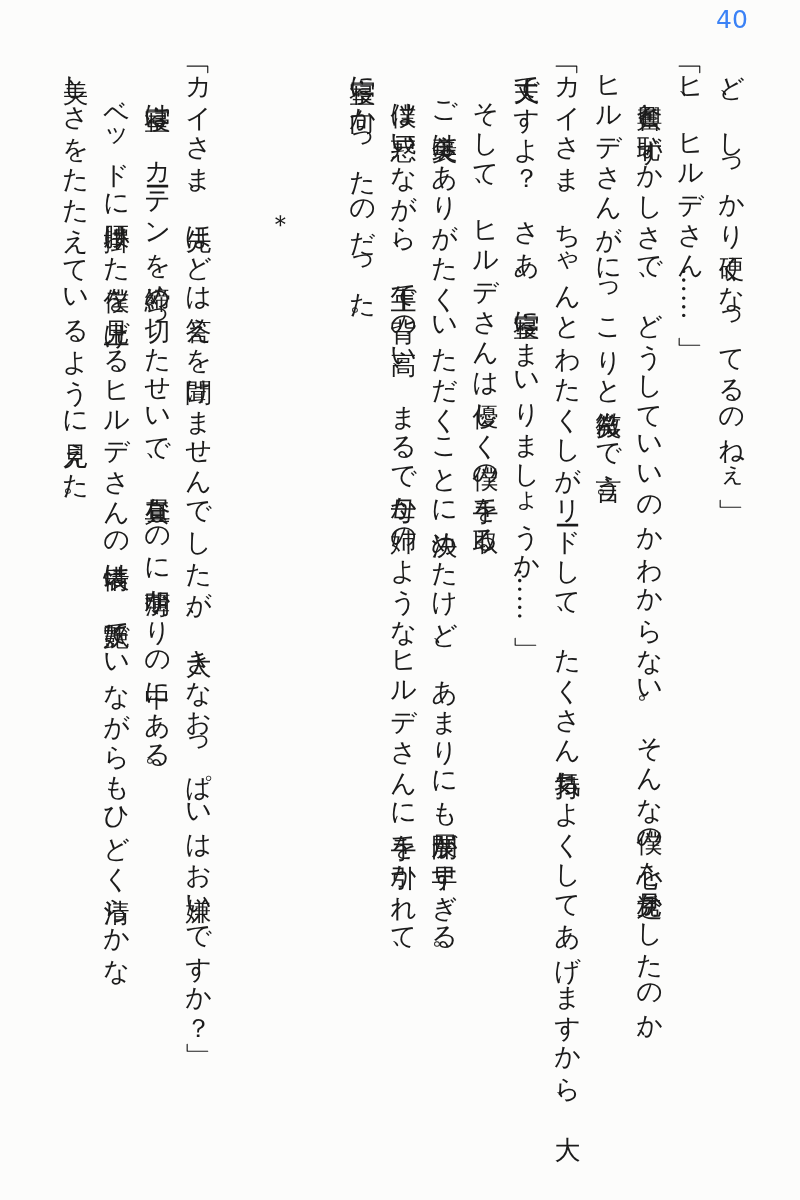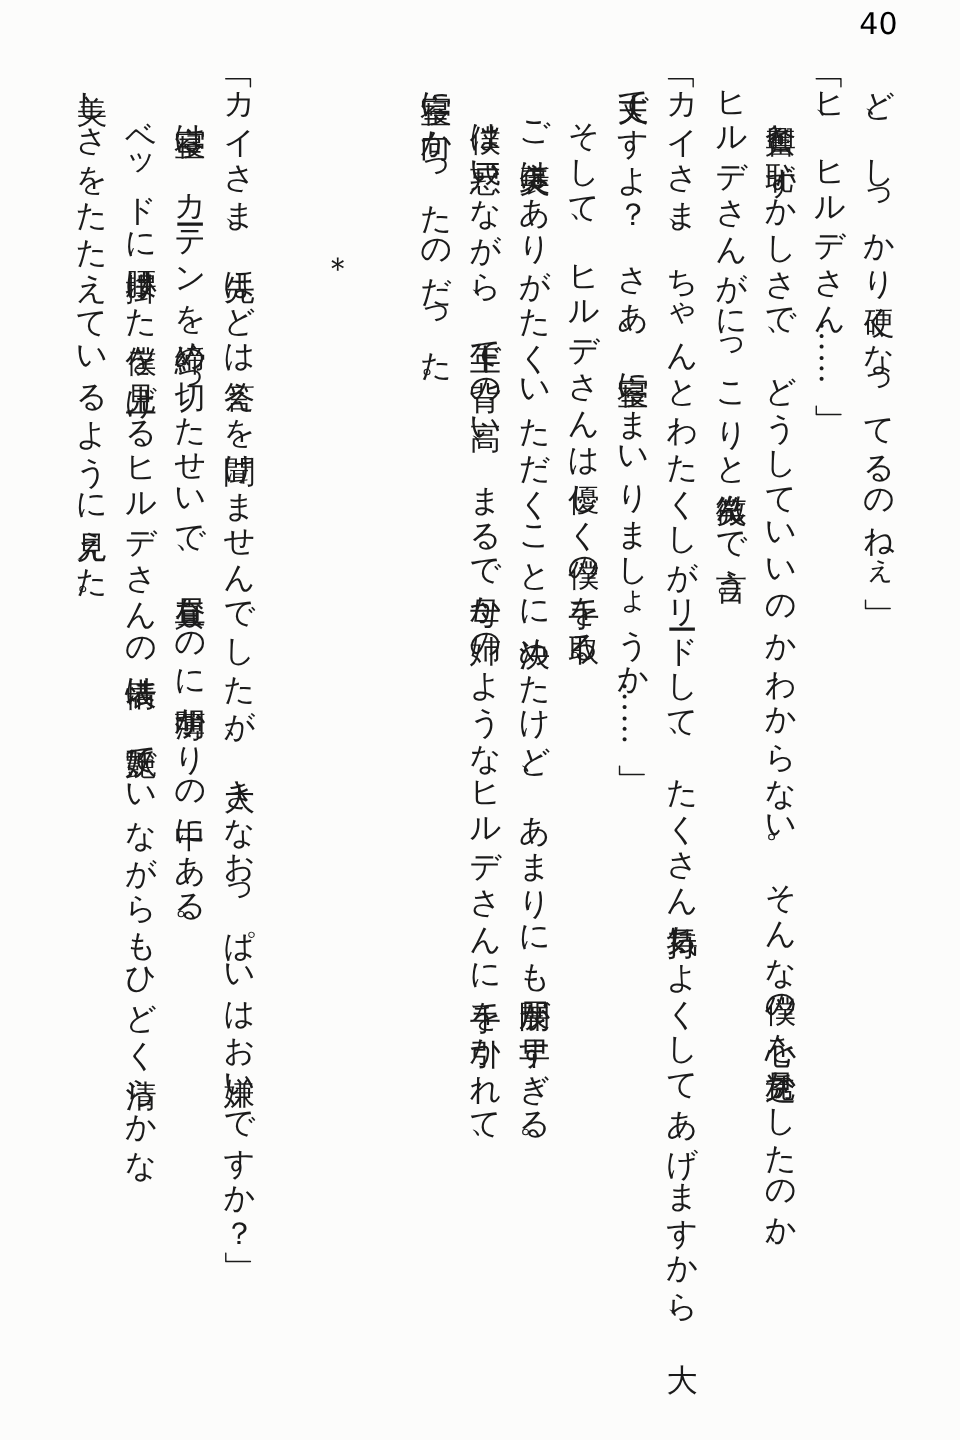--- a/index.html
+++ b/index.html
@@ -20,21 +20,21 @@
   }
   .page-number {
     position: absolute;
     top: 5px;
     left: 710px;
     width: 44px;
     text-align: center;
     font-family: "DejaVu Sans", "Liberation Sans", sans-serif;
     font-size: 25px;
     font-weight: 500;
-    color: #000000;
+    color: #3b82f6;
   }
   .page-text {
     position: absolute;
     top: 57px;
     right: 48px;
     height: 1125px;
     writing-mode: vertical-rl;
     text-orientation: mixed;
     font-size: 26px;
     line-height: 41px;

